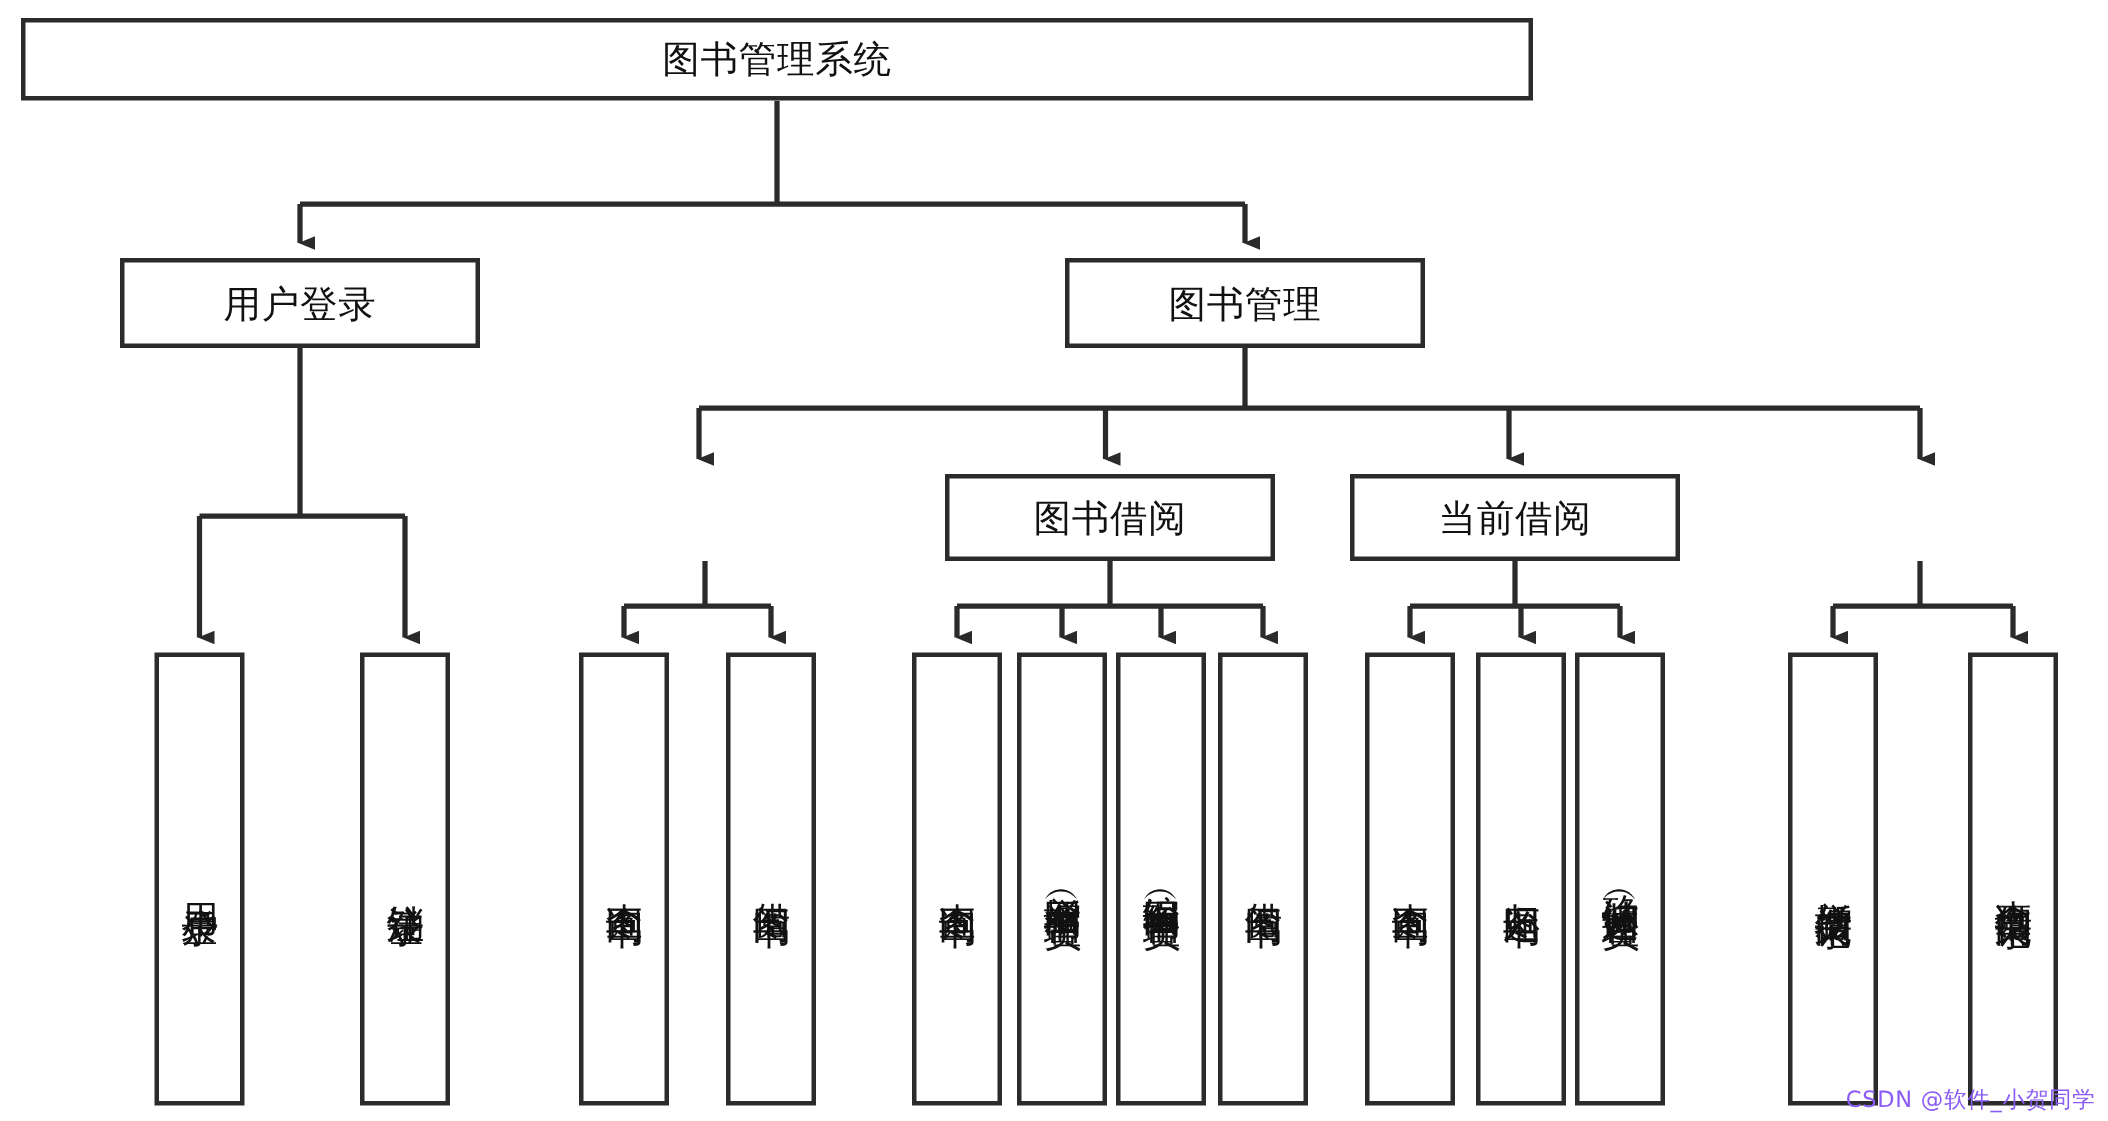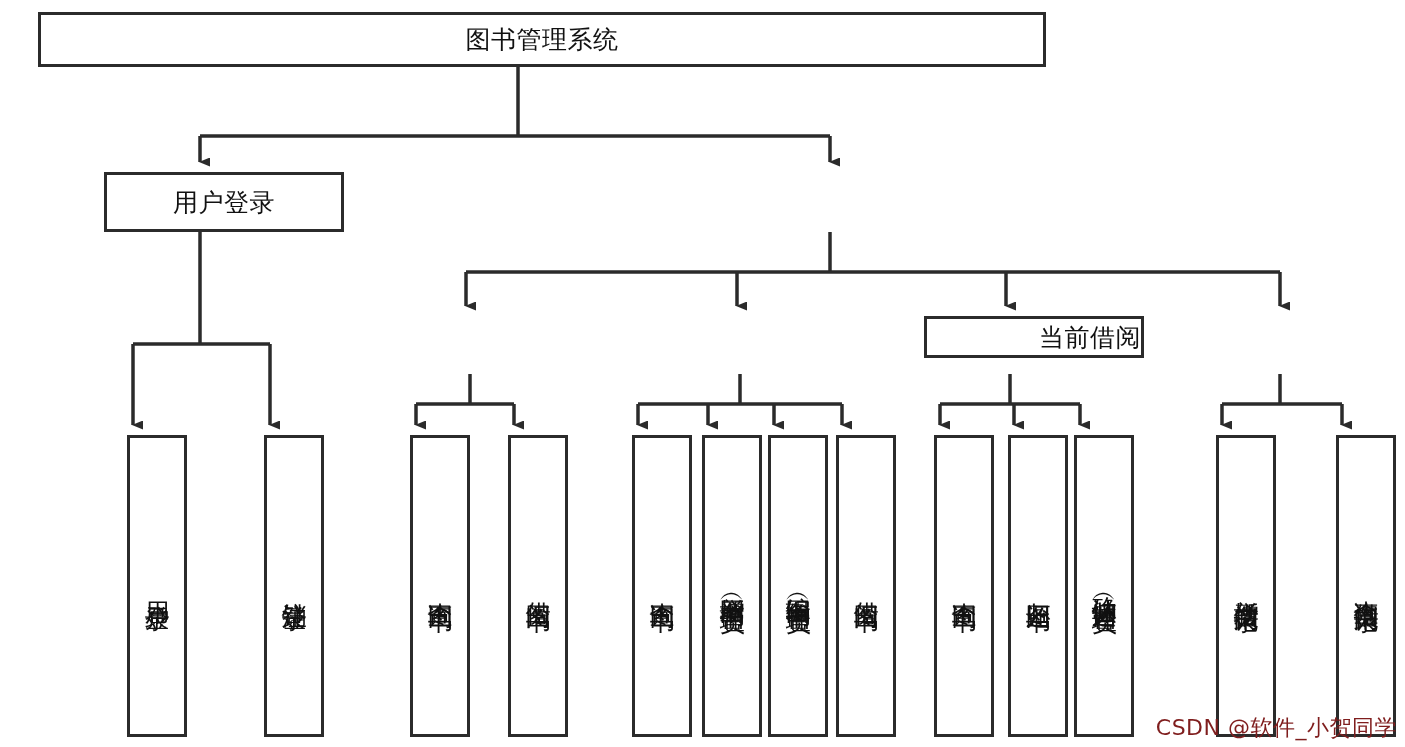--- a/index.html
+++ b/index.html
@@ -24,21 +24,20 @@
   }
   .node {
     position: absolute;
     box-sizing: border-box;
     background: #ffffff;
     border: 3px solid #2b2b2b;
     display: flex;
     align-items: center;
     justify-content: center;
     overflow: hidden;
-    margin-left: 24px;
   }
   .node-label {
     color: #111111;
     text-align: center;
     line-height: 1.0;
     white-space: nowrap;
   }
   .node.horiz .node-label {
     font-size: 25px;
     letter-spacing: 0.5px;
@@ -52,22 +51,22 @@
     text-orientation: upright;
     font-size: 25px;
     line-height: 1.18;
     letter-spacing: 2px;
     white-space: nowrap;
   }
   #watermark {
     position: absolute;
     right: 8px;
     bottom: 4px;
-    font-size: 22px;
-    color: #7f1d1d;
+    font-size: 15px;
+    color: #8b5cf6;
     font-family: "DejaVu Sans", "Liberation Sans", sans-serif;
     white-space: nowrap;
     letter-spacing: 0.5px;
   }
 </style>
 </head>
 <body>
 
 <div id="canvas">
 
@@ -121,22 +120,28 @@
     </g>
   </svg>
 
   <div class="node horiz" style="left: 14px; top: 12px; width: 1008px; height: 55px;">
     <span class="node-label">图书管理系统</span>
   </div>
 
   <div class="node horiz" style="left: 80px; top: 172px; width: 240px; height: 60px;">
     <span class="node-label">用户登录</span>
   </div>
+  <div class="node horiz" style="left: 710px; top: 172px; width: 240px; height: 60px;">
+    <span class="node-label">图书管理</span>
+  </div>
 
-  <div class="node horiz" style="left: 900px; top: 316px; width: 220px; height: 42px; justify-content: flex-end;">
+  <div class="node horiz" style="left: 630px; top: 316px; width: 220px; height: 58px;">
+    <span class="node-label">图书借阅</span>
+  </div>
+  <div class="node horiz" style="left: 900px; top: 316px; width: 220px; height: 58px;">
     <span class="node-label">当前借阅</span>
   </div>
 
   <div class="node vert" style="left: 103px; top: 435px; width: 60px; height: 302px;">
     <span class="node-label">用户登录</span>
   </div>
   <div class="node vert" style="left: 240px; top: 435px; width: 60px; height: 302px;">
     <span class="node-label">注销登录</span>
   </div>
 

